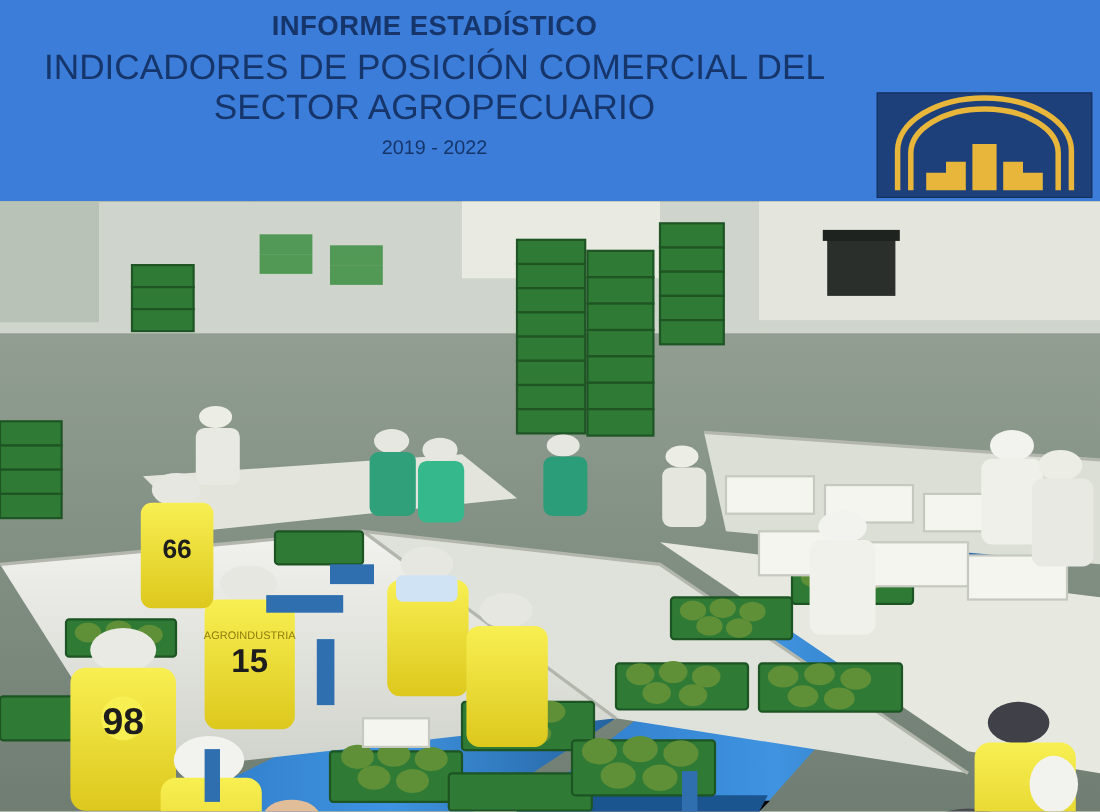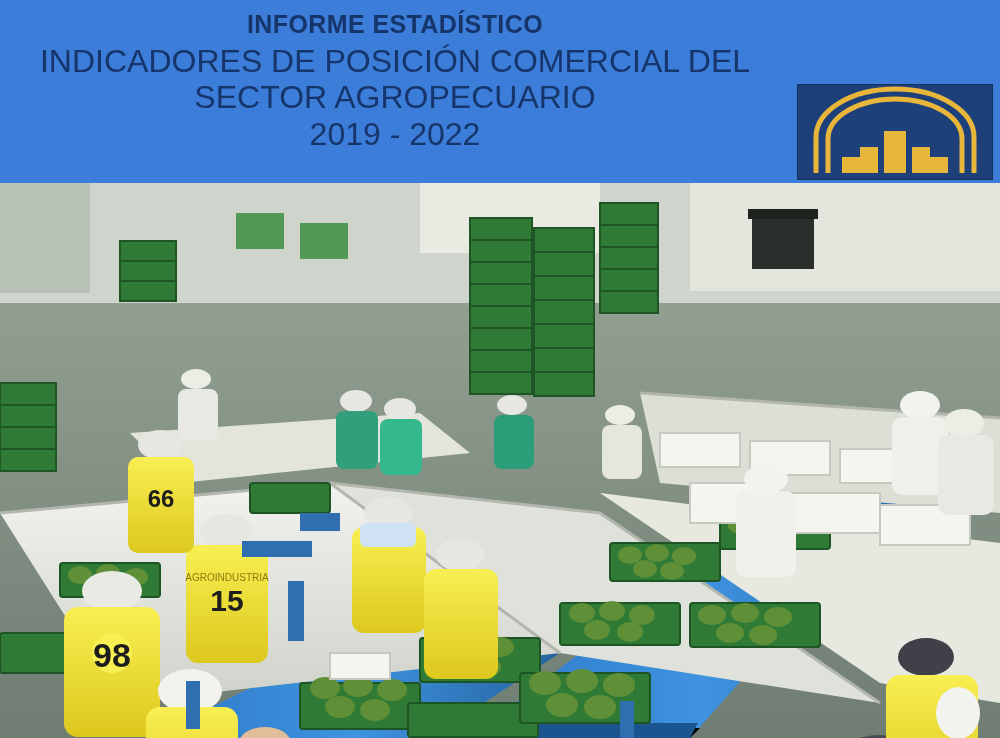--- a/index.html
+++ b/index.html
@@ -51,21 +51,21 @@
     color: #16356b;
   }
   .title-2 {
     font-size: 32px;
     font-weight: normal;
     line-height: 36px;
     margin-top: 3px;
     color: #16356b;
   }
   .title-3 {
-    font-size: 32px;
+    font-size: 18px;
     font-weight: normal;
     line-height: 34px;
     margin-top: 2px;
     color: #16356b;
   }
 
   
   .logo {
     position: absolute;
     left: 797px;

